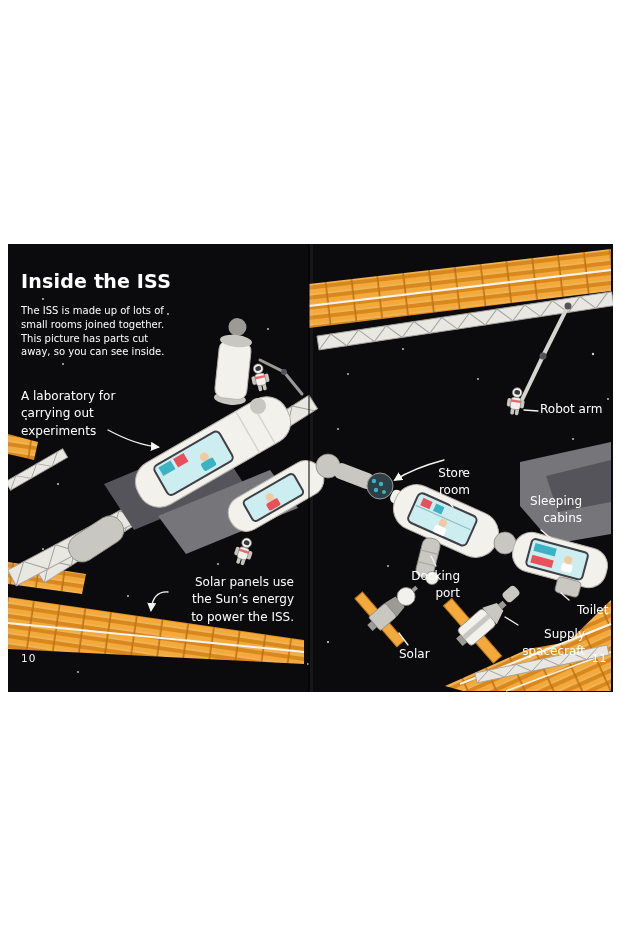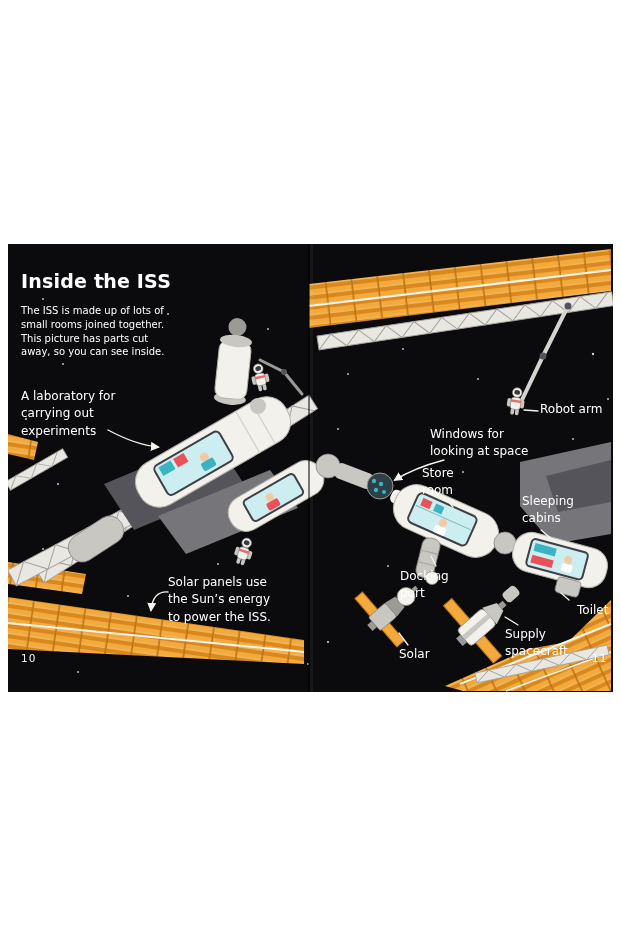--- a/index.html
+++ b/index.html
@@ -4,21 +4,21 @@
 <style>
   html,body{margin:0;padding:0;background:#ffffff;}
   .photo{position:relative;width:621px;height:729px;background:var(--paper,#fff);overflow:hidden;
          font-family:"DejaVu Sans",sans-serif;}
   .spread{position:absolute;left:8px;top:244px;width:605px;height:448px;background:var(--space,#0b0b0d);}
   .spread svg{position:absolute;inset:0;}
   .txt{position:absolute;color:var(--text,#fff);white-space:pre-line;}
   .title{font-size:19px;font-weight:bold;letter-spacing:.2px;}
   .intro{font-size:10px;line-height:1.38;}
   .lbl{font-size:12px;line-height:1.45;}
-  .center{text-align:left;}
+  .center{text-align:right;}
   .pnum{font-size:10.5px;letter-spacing:1px;opacity:.95;text-align:right;}
   
   .f-hull{fill:var(--hull)} .f-shade{fill:var(--hull-shade)} .f-dark{fill:var(--hull-dark)}
   .f-truss{fill:var(--truss)} .s-truss{stroke:var(--truss-line)}
   .f-pgrey{fill:var(--panel-grey)} .f-pdark{fill:var(--panel-dark)}
   .f-int{fill:var(--interior)} .f-acc{fill:var(--accent)} .f-teal{fill:var(--teal)}
   .f-solar{fill:var(--solar)} .f-skin{fill:var(--skin)} .f-visor{fill:var(--visor)}
   .f-ball{fill:var(--ball-dark)}
   .leader{stroke:#f5f3ee;stroke-width:1.3;fill:none;stroke-linecap:round;}
 </style>
@@ -281,22 +281,20 @@
 away, so you can see inside.</div>
     <div class="txt lbl center" style="left:160px;top:330px;width:126px;">Solar panels use
 the Sun’s energy
 to power the ISS.</div>
     <div class="txt lbl" style="left:13px;top:144px;">A laboratory for
 carrying out
 experiments</div>
     <div class="txt pnum" style="left:13px;top:408px;">10</div>
 
     <div class="txt lbl" style="left:532px;top:157px;">Robot arm</div>
-    <div class="txt lbl" style="left:422px;top:182px;">Windows for
-looking at space</div>
     <div class="txt lbl center" style="left:414px;top:221px;width:48px;">Store
 room</div>
     <div class="txt lbl center" style="left:514px;top:249px;width:60px;">Sleeping
 cabins</div>
     <div class="txt lbl center" style="left:392px;top:324px;width:60px;">Docking
 port</div>
     <div class="txt lbl" style="left:551px;top:358px;margin-left:18px;">Toilet</div>
     <div class="txt lbl" style="left:391px;top:402px;">Solar</div>
     <div class="txt lbl center" style="left:497px;top:382px;width:80px;">Supply
 spacecraft</div>

